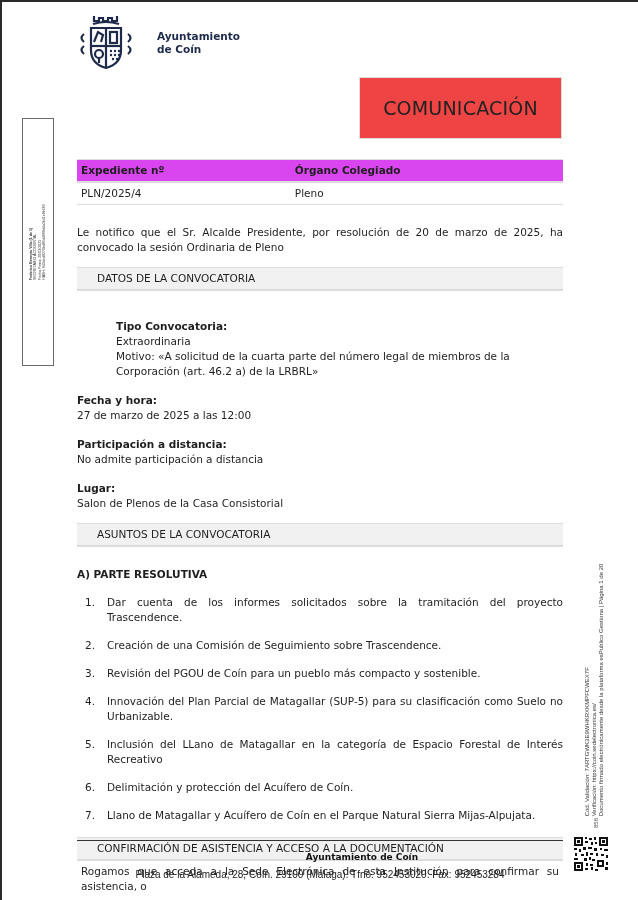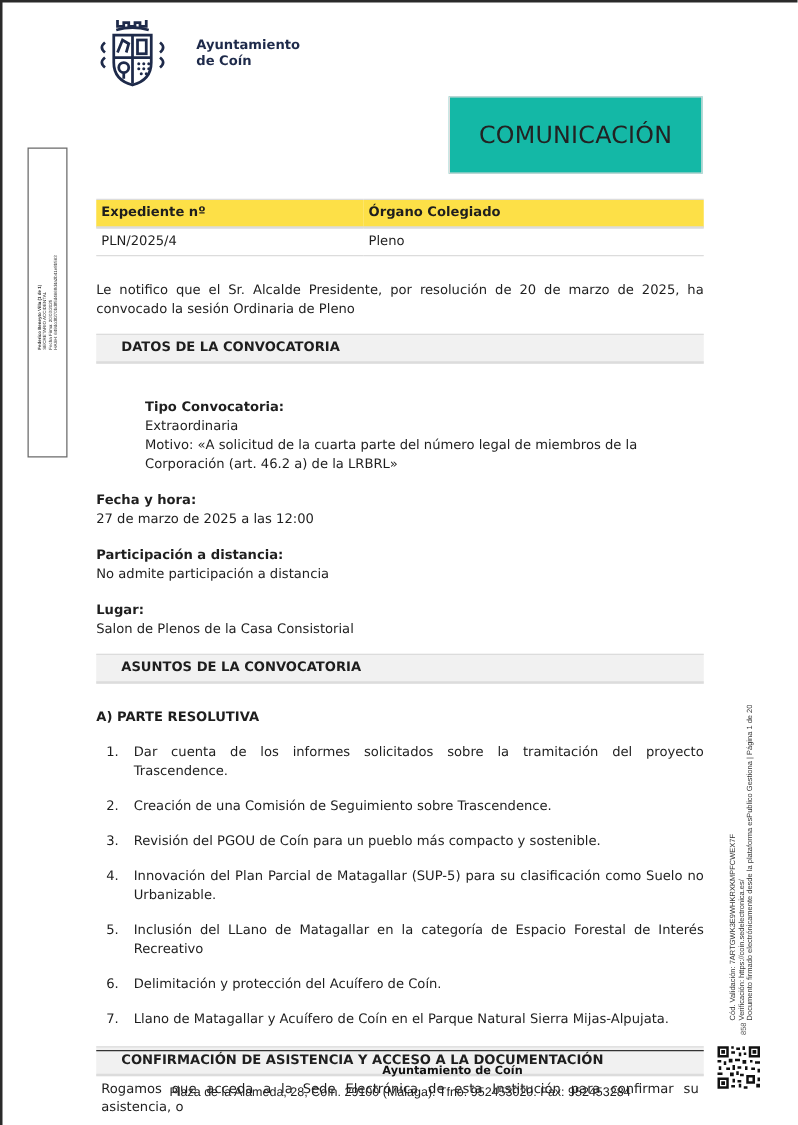--- a/index.html
+++ b/index.html
@@ -5,45 +5,45 @@
   html, body { margin: 0; padding: 0; }
   body {
     width: 638px; height: 900px; position: relative; overflow: hidden;
     background: #ffffff; font-family: "DejaVu Sans", sans-serif; color: #1a1a1a;
     border-top: 2px solid #2a2a2a; border-left: 2px solid #2a2a2a; box-sizing: border-box;
   }
   .abs { position: absolute; }
   .logo { left: 75px; top: 10px; width: 150px; height: 62px; }
   .logo-text { position: absolute; left: 80px; top: 18px; font-size: 10.5px; font-weight: bold; color: #1e2a4a; line-height: 13px; font-family: "DejaVu Sans", sans-serif; }
   .comm-box {
-    left: 357px; top: 75px; width: 203px; height: 62px; background: #14b8a6;
+    left: 357px; top: 75px; width: 203px; height: 62px; background: #ef4444;
     border: 1px solid #dcdcdc; box-sizing: border-box; display: flex; align-items: center; justify-content: center;
     font-size: 19px; letter-spacing: 0.2px; color: #222;
   }
   .side-box {
     left: 20px; top: 116px; width: 32px; height: 248px; border: 1px solid #6a6a6a; box-sizing: border-box;
   }
   .side-text {
     position: absolute; left: 50%; top: 50%; transform: translate(-50%,-50%) rotate(-90deg);
     white-space: nowrap; font-size: 3.6px; line-height: 4.3px; color: #333; font-family: "Liberation Sans", sans-serif;
   }
   .side-text b { font-weight: bold; }
   .right-text {
     left: 592px; top: 688px; transform: translate(-50%,-50%) rotate(-90deg); transform-origin: center;
     white-space: nowrap; font-size: 6px; line-height: 6.8px; color: #333; font-family: "Liberation Sans", sans-serif;
   }
   .content { left: 75px; top: 157px; width: 486px; font-size: 10.5px; line-height: 15px; color: #1e1e1e; }
   table.exp { width: 100%; border-collapse: collapse; }
-  table.exp th { background: #fde047; text-align: left; font-weight: bold; padding: 3px 4px; border-top: 1px solid #dcdcdc; border-bottom: 2px solid #dcdcdc; font-size: 10.5px; }
+  table.exp th { background: #d946ef; text-align: left; font-weight: bold; padding: 3px 4px; border-top: 1px solid #dcdcdc; border-bottom: 2px solid #dcdcdc; font-size: 10.5px; }
   table.exp td { padding: 3px 4px; border-bottom: 1px solid #dcdcdc; font-size: 10.5px; }
   table.exp th.c1, table.exp td.c1 { width: 44%; }
   .para { margin-top: 20px; text-align: justify; }
   .section-head {
     background: #f1f1f1; border-top: 1px solid #dcdcdc; border-bottom: 2px solid #dcdcdc;
-    font-weight: bold; padding: 3px 20px; margin-top: 12px; font-size: 10.5px;
+    font-weight: normal; padding: 3px 20px; margin-top: 12px; font-size: 10.5px;
   }
   .field { margin-top: 14px; }
   .field .lbl { font-weight: bold; }
   .field.first { margin-top: 28px; margin-left: 39px; }
   .subhead { font-weight: bold; margin-top: 20px; }
   ol.items { margin: 0; padding: 0; list-style: none; }
   ol.items li { display: flex; margin-top: 13px; text-align: justify; }
   ol.items li .num { width: 22px; flex: none; padding-left: 8px; }
   ol.items li .txt { flex: 1; }
   .section-head.conf { margin-top: 14px; }

